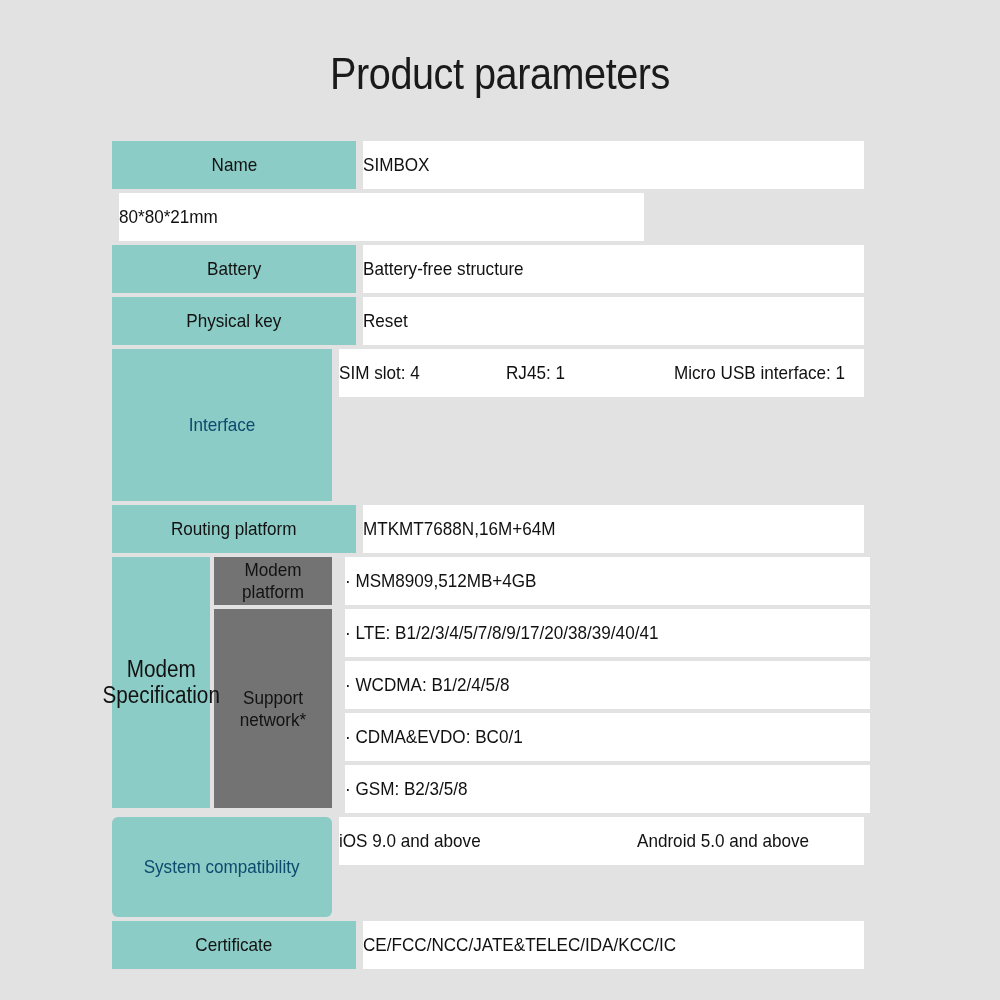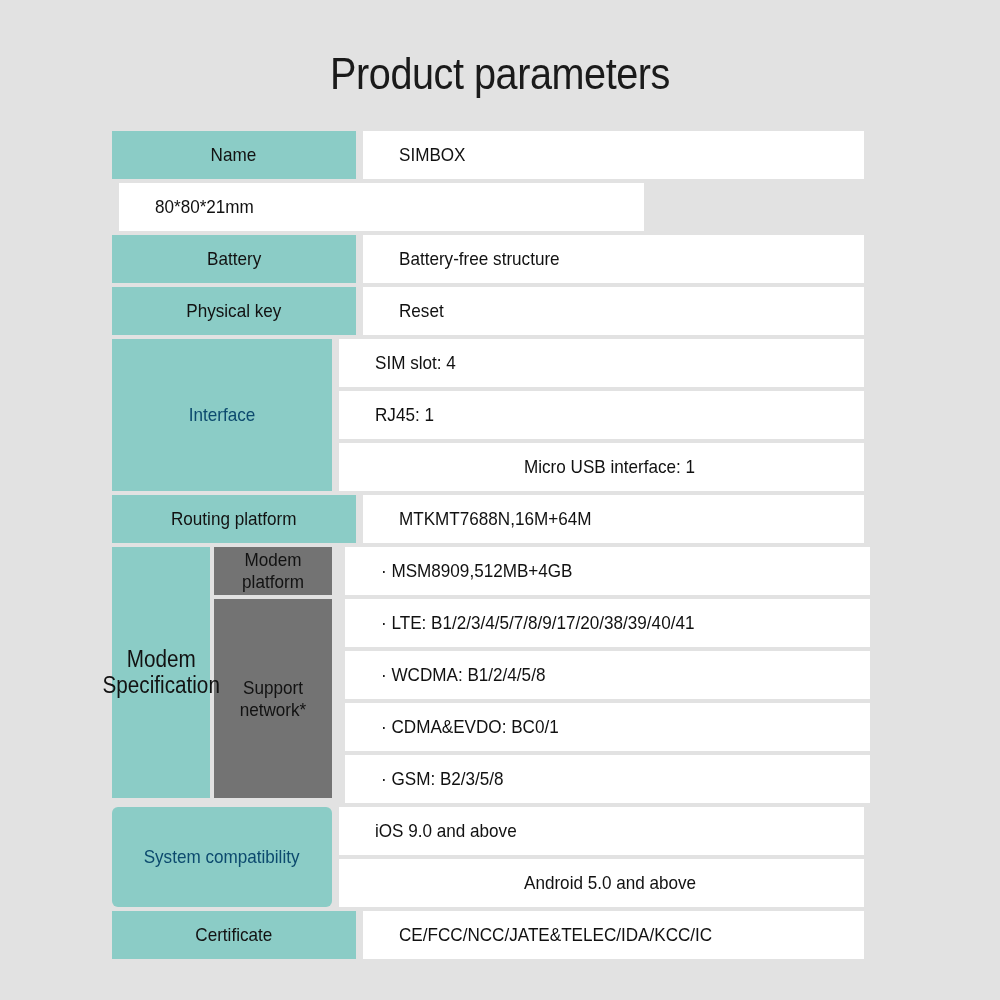--- a/index.html
+++ b/index.html
@@ -29,21 +29,21 @@
     font-weight: 400;
     color: #1a1a1a;
     letter-spacing: -0.5px;
     font-family: "Liberation Sans", sans-serif;
     transform: scaleX(0.88);
     transform-origin: center center;
   }
   #spec-table {
     position: absolute;
     left: 112px;
-    top: 131px;
+    top: 141px;
     width: 752px;
   }
   
   .row {
     display: flex;
     width: 100%;
     margin-bottom: 4px;
   }
   .label-cell {
     background: #8bccc6;
@@ -60,21 +60,20 @@
   .label-cell span.txt {
     display: block;
     transform: scaleX(0.9);
   }
   .value-cell {
     background: #ffffff;
     color: #111111;
     display: flex;
     align-items: center;
     font-size: 19px;
-    padding-left: 36px;
     box-sizing: border-box;
     white-space: nowrap;
   }
   .value-cell span.txt {
     display: block;
     transform: scaleX(0.9);
     transform-origin: left center;
   }
   
   .simple .label-cell {
@@ -105,21 +104,21 @@
     box-sizing: border-box;
   }
   .group .merged-label span.txt {
     display: block;
     transform: scaleX(0.9);
   }
   .group .stack {
     margin-left: 7px;
     width: 525px;
     display: flex;
-    flex-direction: column;
+    flex-direction: row;
   }
   .group .stack .value-cell {
     width: 525px;
     height: 48px;
     margin-bottom: 4px;
     margin-left: 0;
   }
   .group .stack .value-cell:last-child {
     margin-bottom: 0;
     justify-content: center;

